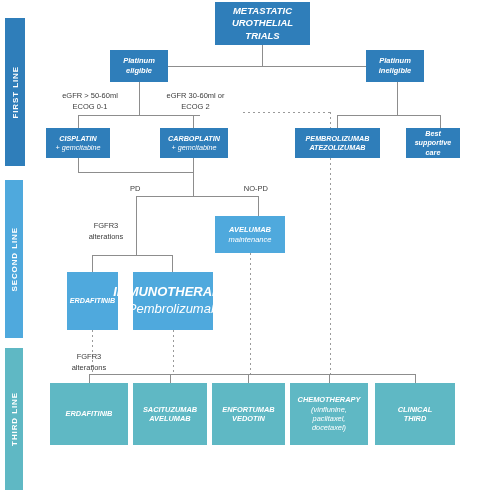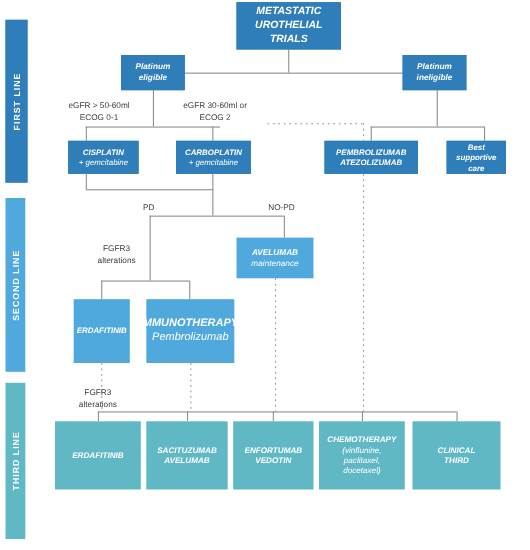--- a/index.html
+++ b/index.html
@@ -91,21 +91,21 @@
       <span class="l1">Platinum</span>
       <span class="l1">ineligible</span>
     </div>
   </div>
 
   <div class="ann" style="left:44px;top:91px;width:92px;">eGFR &gt; 50-60ml
 ECOG 0-1</div>
   <div class="ann" style="left:148px;top:91px;width:95px;">eGFR 30-60ml or
 ECOG 2</div>
 
-  <div class="node n-dark" style="left:46px;top:128px;width:64px;height:30px;font-size:7.2px;margin-left:16px;">
+  <div class="node n-dark" style="left:46px;top:128px;width:64px;height:30px;font-size:7.2px;">
     <div class="t">
       <span class="l1">CISPLATIN</span>
       <span class="l2">+ gemcitabine</span>
     </div>
   </div>
 
   <div class="node n-dark" style="left:160px;top:128px;width:68px;height:30px;font-size:7.2px;">
     <div class="t">
       <span class="l1">CARBOPLATIN</span>
       <span class="l2">+ gemcitabine</span>
@@ -151,21 +151,21 @@
       <span class="l2">maintenance</span>
     </div>
   </div>
 
   <div class="node n-mid" style="left:67px;top:272px;width:51px;height:58px;font-size:7.2px;">
     <div class="t">
       <span class="l1">ERDAFITINIB</span>
     </div>
   </div>
 
-  <div class="node n-mid" style="left:133px;top:272px;width:80px;height:58px;font-size:10px;">
+  <div class="node n-mid" style="left:133px;top:272px;width:80px;height:58px;font-size:13px;">
     <div class="t">
       <span class="l1">IMMUNOTHERAPY-</span>
       <span class="l2">Pembrolizumab</span>
     </div>
   </div>
 
   <div class="dot" style="left:92px;top:330px;height:44px;"></div>
   <div class="dot" style="left:173px;top:330px;height:44px;"></div>
   <div class="dot" style="left:250px;top:253px;height:121px;"></div>
   <div class="dot" style="left:330px;top:158px;height:216px;"></div>

